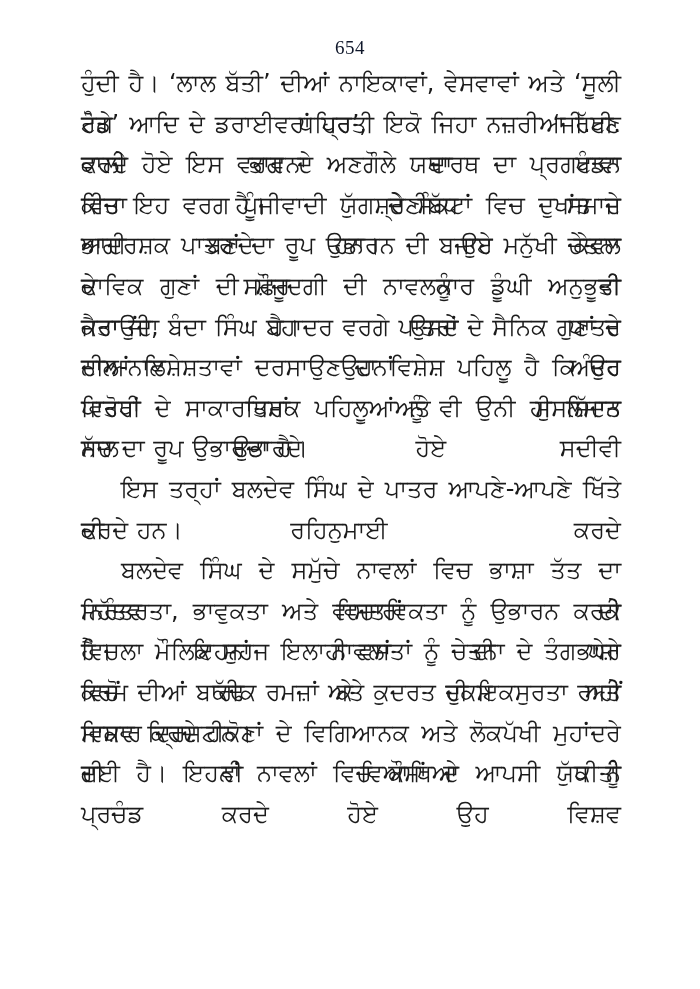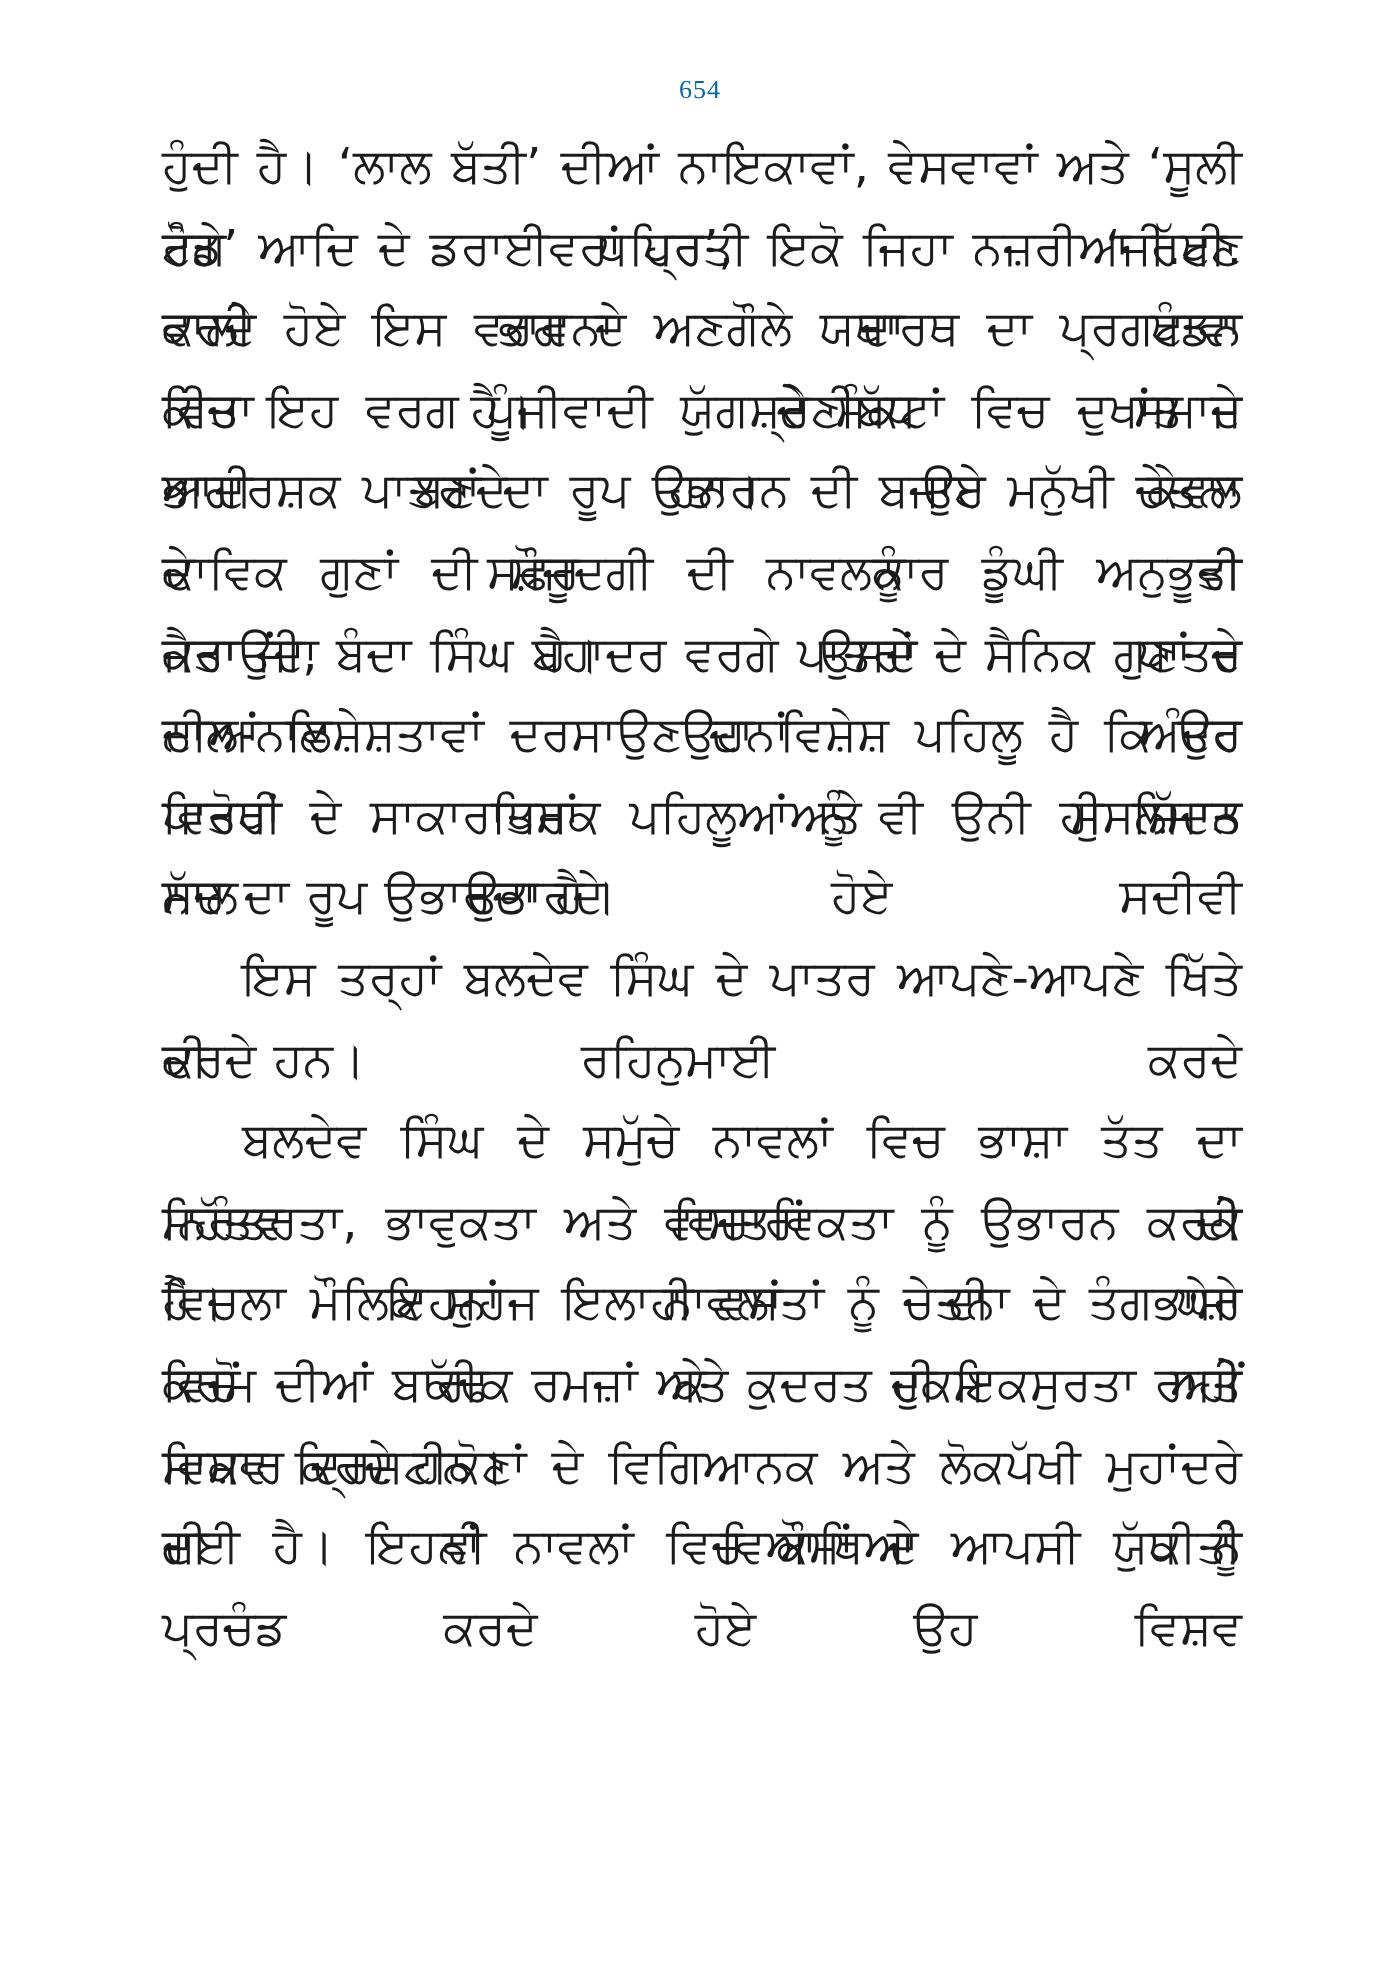--- a/index.html
+++ b/index.html
@@ -17,23 +17,23 @@
     font-family: "DejaVu Sans", sans-serif;
     overflow: hidden;
   }
   .page-number {
     position: absolute;
     top: 37px;
     left: 0;
     width: 100%;
     text-align: center;
     font-family: "Liberation Serif", serif;
-    font-size: 13px;
+    font-size: 19px;
     letter-spacing: 0.5px;
-    color: #0369a1;
+    color: #0f172a;
   }
   .text-block {
     position: absolute;
     left: 81px;
     top: 63px;
     width: 540px;
     font-size: 24px;
     line-height: 40.6px;
   }
   .line {

